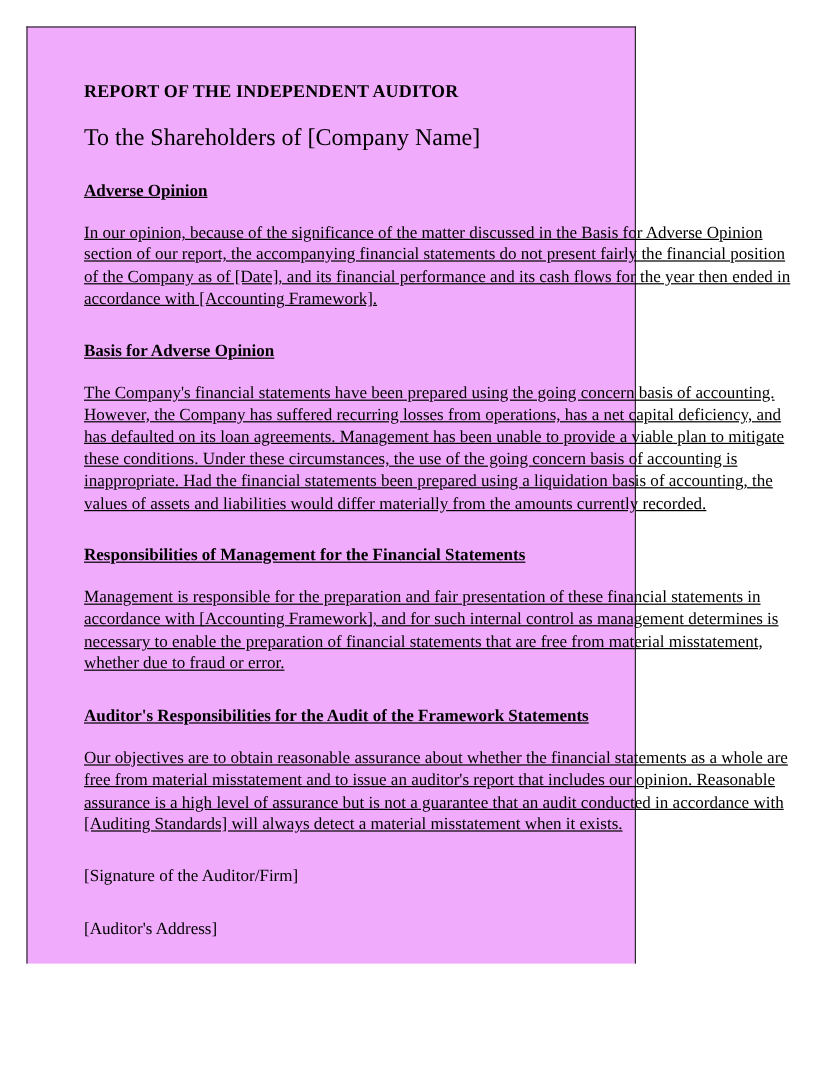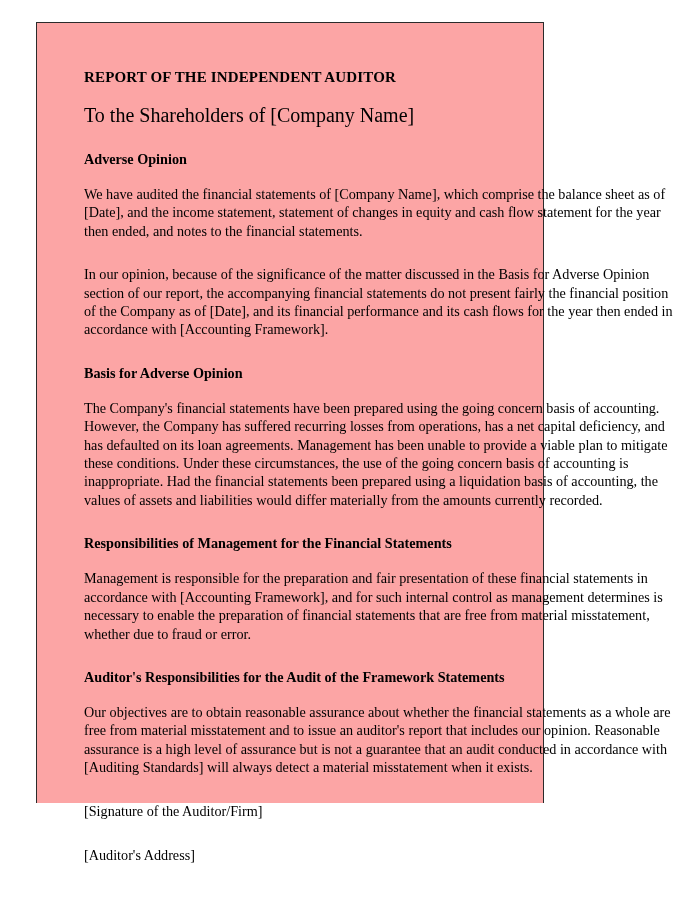--- a/index.html
+++ b/index.html
@@ -11,30 +11,30 @@
     width: 700px;
     height: 900px;
     overflow: hidden;
     font-family: "Liberation Serif", "DejaVu Serif", serif;
     color: #000000;
   }
 
   
   #page-frame {
     position: absolute;
-    left: 36px;
+    left: 22px;
     top: 22px;
     width: 508px;
     height: 781px;
     box-sizing: border-box;
     border-left: 1.4px solid #2b2b2b;
     border-top: 1.4px solid #2b2b2b;
     border-right: 1.4px solid #2b2b2b;
     border-bottom: none;
-    background: #fca5a5;
+    background: #f0abfc;
   }
 
   #doc-body {
     position: absolute;
     left: 47px;
     top: 45px;
     width: 589px;
   }
 
   .doc-title {
@@ -60,20 +60,21 @@
 
   .para {
     font-size: 14.2px;
     line-height: 18.4px;
     margin: 0 0 25px 0;
     text-align: left;
   }
 
   .section {
     margin: 0;
+    text-decoration: underline;
   }
 
   .signature-line {
     font-size: 14.2px;
     line-height: 18px;
     margin: 0 0 26px 0;
   }
 
   .sig-block {
     margin-top: 2px;
@@ -85,21 +86,20 @@
 <div id="page-frame">
 
   <div id="doc-body">
 
     <h1 class="doc-title">REPORT OF THE INDEPENDENT AUDITOR</h1>
 
     <p class="addressee">To the Shareholders of [Company Name]</p>
 
     <div class="section">
       <h2 class="section-heading">Adverse Opinion</h2>
-      <p class="para">We have audited the financial statements of [Company Name], which comprise the balance sheet as of [Date], and the income statement, statement of changes in equity and cash flow statement for the year then ended, and notes to the financial statements.</p>
       <p class="para">In our opinion, because of the significance of the matter discussed in the Basis for Adverse Opinion section of our report, the accompanying financial statements do not present fairly the financial position of the Company as of [Date], and its financial performance and its cash flows for the year then ended in accordance with [Accounting Framework].</p>
     </div>
 
     <div class="section">
       <h2 class="section-heading">Basis for Adverse Opinion</h2>
       <p class="para">The Company's financial statements have been prepared using the going concern basis of accounting. However, the Company has suffered recurring losses from operations, has a net capital deficiency, and has defaulted on its loan agreements. Management has been unable to provide a viable plan to mitigate these conditions. Under these circumstances, the use of the going concern basis of accounting is inappropriate. Had the financial statements been prepared using a liquidation basis of accounting, the values of assets and liabilities would differ materially from the amounts currently recorded.</p>
     </div>
 
     <div class="section">
       <h2 class="section-heading">Responsibilities of Management for the Financial Statements</h2>

